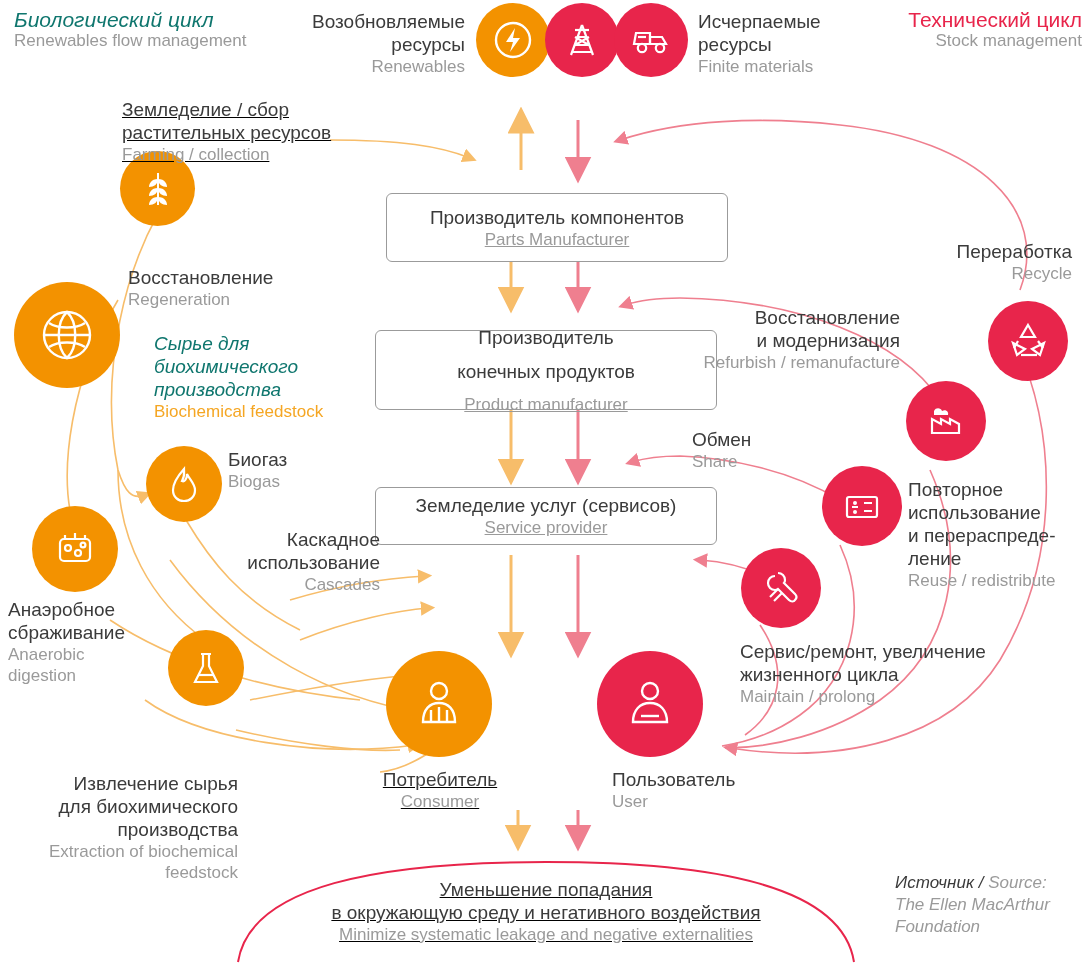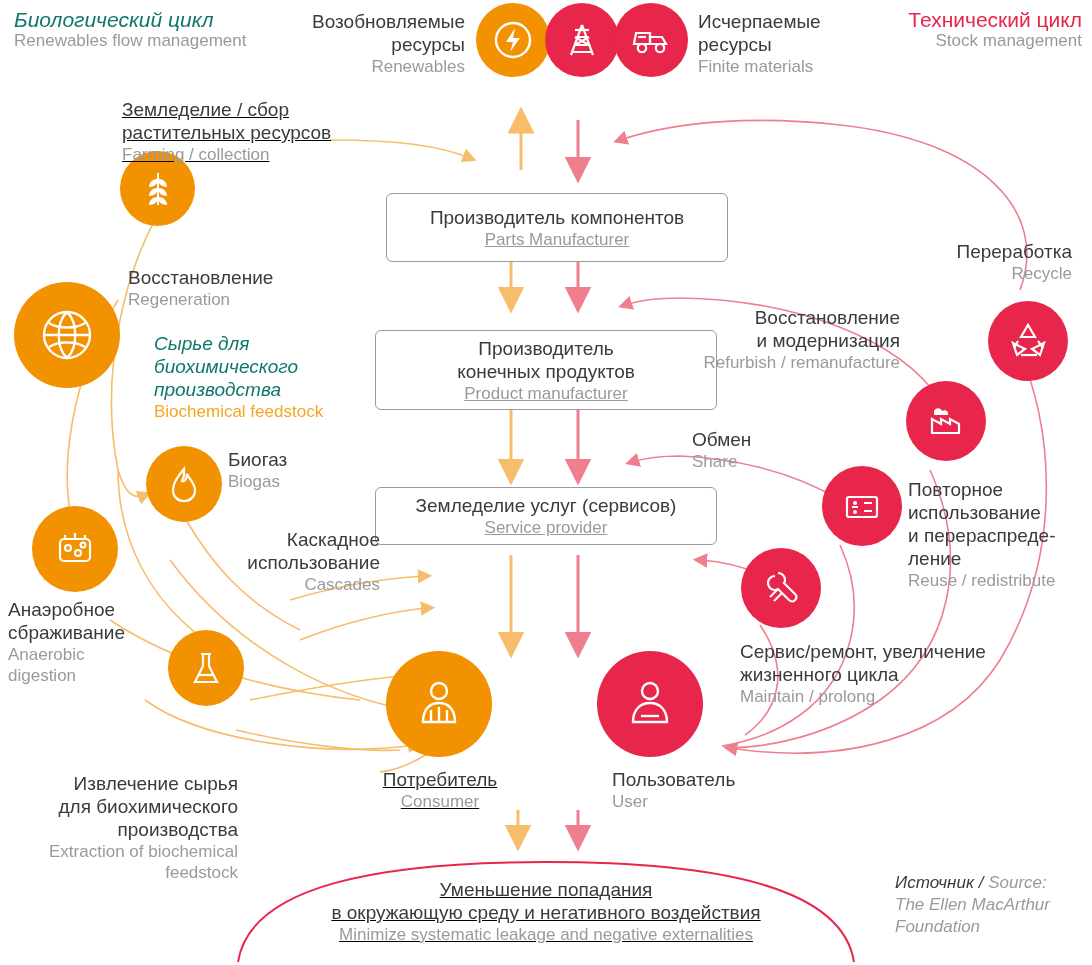--- a/index.html
+++ b/index.html
@@ -174,21 +174,21 @@
         <path d="M10 20 L18 20"></path>
       </svg>
     </span>
   </div>
 
   <div class="box" style="left:375px; top:193px; width:342px; height:69px;margin-left:11px;">
     <div class="ru">Производитель компонентов</div>
     <div class="en">Parts Manufacturer</div>
   </div>
 
-  <div class="box" style="left:375px; top:330px; width:342px; height:80px;">
+  <div class="box" style="left:375px; top:330px; width:342px; height:80px;gap:11px;">
     <div class="ru">Производитель</div>
     <div class="ru">конечных продуктов</div>
     <div class="en">Product manufacturer</div>
   </div>
 
   <div class="box" style="left:375px; top:487px; width:342px; height:58px;">
     <div class="ru">Земледелие услуг (сервисов)</div>
     <div class="en">Service provider</div>
   </div>
 

